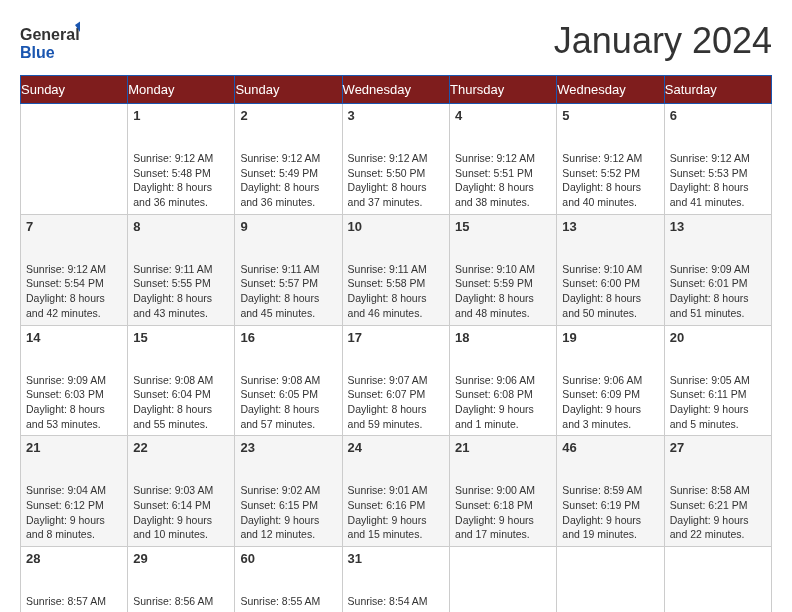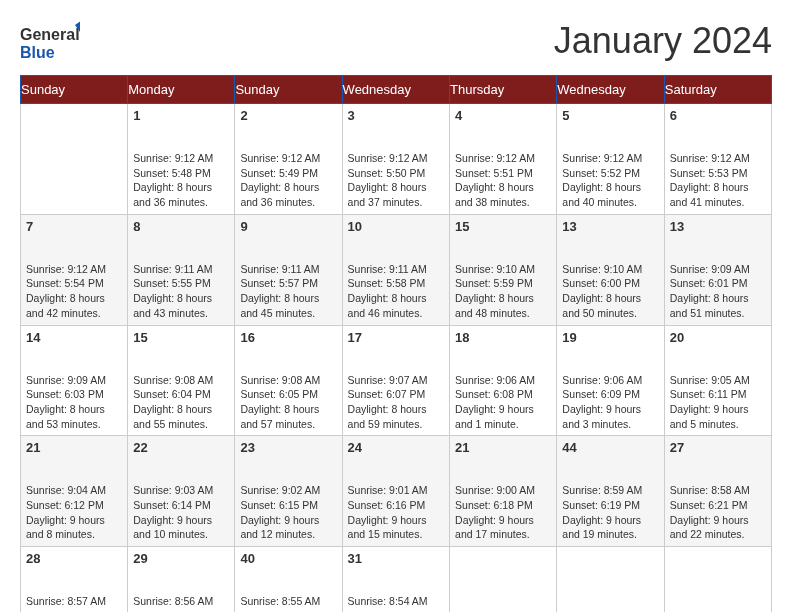--- a/index.html
+++ b/index.html
@@ -206,39 +206,39 @@
         </td>
         <td>
           <span class="day-number">24</span>
           <div class="day-info">Sunrise: 9:01 AM<br>Sunset: 6:16 PM<br>Daylight: 9 hours<br>and 15 minutes.</div>
         </td>
         <td>
           <span class="day-number">21</span>
           <div class="day-info">Sunrise: 9:00 AM<br>Sunset: 6:18 PM<br>Daylight: 9 hours<br>and 17 minutes.</div>
         </td>
         <td>
-          <span class="day-number">44</span>
+          <span class="day-number">46</span>
           <div class="day-info">Sunrise: 8:59 AM<br>Sunset: 6:19 PM<br>Daylight: 9 hours<br>and 19 minutes.</div>
         </td>
         <td>
           <span class="day-number">27</span>
           <div class="day-info">Sunrise: 8:58 AM<br>Sunset: 6:21 PM<br>Daylight: 9 hours<br>and 22 minutes.</div>
         </td>
       </tr>
       <tr>
         <td>
           <span class="day-number">28</span>
           <div class="day-info">Sunrise: 8:57 AM<br>Sunset: 6:22 PM<br>Daylight: 9 hours<br>and 25 minutes.</div>
         </td>
         <td>
           <span class="day-number">29</span>
           <div class="day-info">Sunrise: 8:56 AM<br>Sunset: 6:24 PM<br>Daylight: 9 hours<br>and 27 minutes.</div>
         </td>
         <td>
-          <span class="day-number">40</span>
+          <span class="day-number">60</span>
           <div class="day-info">Sunrise: 8:55 AM<br>Sunset: 6:25 PM<br>Daylight: 9 hours<br>and 30 minutes.</div>
         </td>
         <td>
           <span class="day-number">31</span>
           <div class="day-info">Sunrise: 8:54 AM<br>Sunset: 6:27 PM<br>Daylight: 9 hours<br>and 32 minutes.</div>
         </td>
         <td class="empty-cell"></td>
         <td class="empty-cell"></td>
         <td class="empty-cell"></td>
       </tr>

